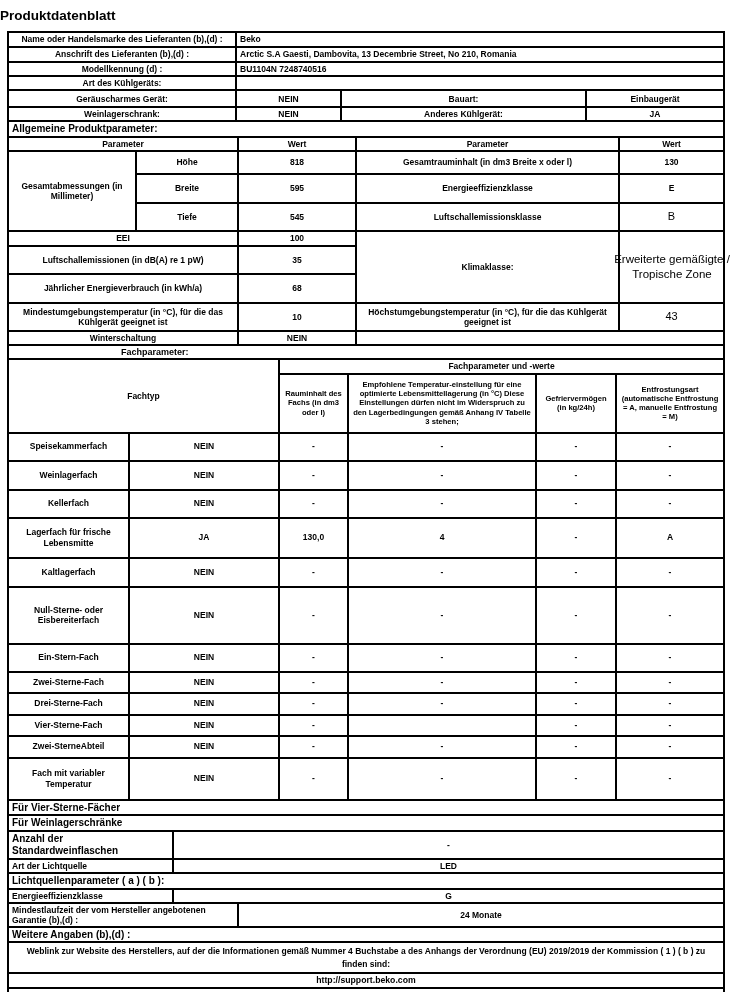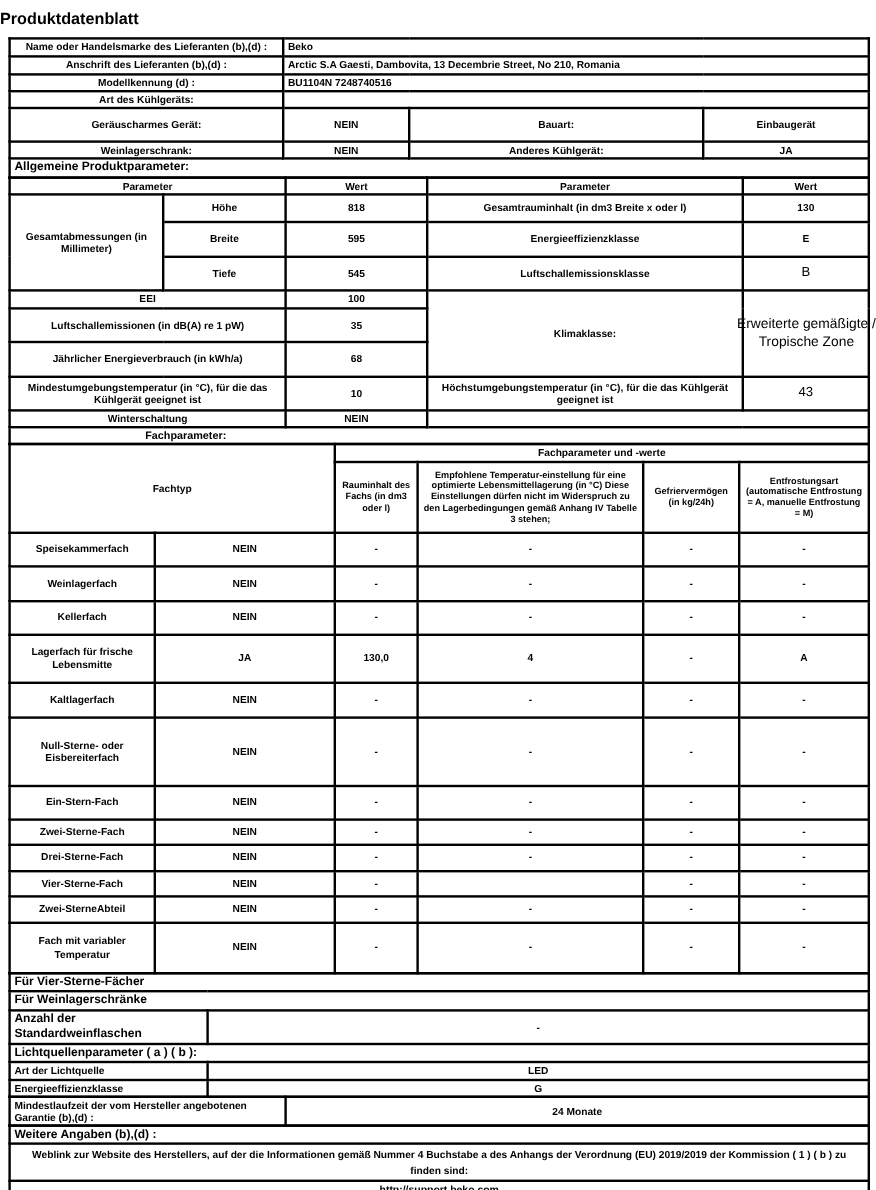--- a/index.html
+++ b/index.html
@@ -45,21 +45,21 @@
       <td class="l" colspan="3">Arctic S.A  Gaesti, Dambovita, 13 Decembrie Street, No 210, Romania</td>
     </tr>
     <tr style="height:14px">
       <td>Modellkennung (d) :</td>
       <td class="l" colspan="3">BU1104N 7248740516</td>
     </tr>
     <tr style="height:14px">
       <td>Art des Kühlgeräts:</td>
       <td class="l" colspan="3"></td>
     </tr>
-    <tr style="height:28px">
+    <tr style="height:17px">
       <td>Geräuscharmes Gerät:</td>
       <td>NEIN</td>
       <td>Bauart:</td>
       <td>Einbaugerät</td>
     </tr>
     <tr style="height:14px">
       <td>Weinlagerschrank:</td>
       <td>NEIN</td>
       <td>Anderes Kühlgerät:</td>
       <td>JA</td>
@@ -266,27 +266,27 @@
       <td class="sec" colspan="2">Für Vier-Sterne-Fächer</td>
     </tr>
     <tr style="height:14px">
       <td class="sec" colspan="2">Für Weinlagerschränke</td>
     </tr>
     <tr style="height:14px">
       <td class="l sec">Anzahl der Standardweinflaschen</td>
       <td>-</td>
     </tr>
     <tr style="height:14px">
-      <td class="sec" colspan="2">Lichtquellenparameter ( a ) ( b ):</td>
-    </tr>
-    <tr style="height:14px">
       <td class="l">Art der Lichtquelle</td>
       <td>LED</td>
     </tr>
     <tr style="height:14px">
+      <td class="sec" colspan="2">Lichtquellenparameter ( a ) ( b ):</td>
+    </tr>
+    <tr style="height:14px">
       <td class="l">Energieeffizienzklasse</td>
       <td>G</td>
     </tr>
   </tbody>
     </table>
 
   <table>
     <colgroup>
         <col style="width:230px">
         <col style="width:486px">

